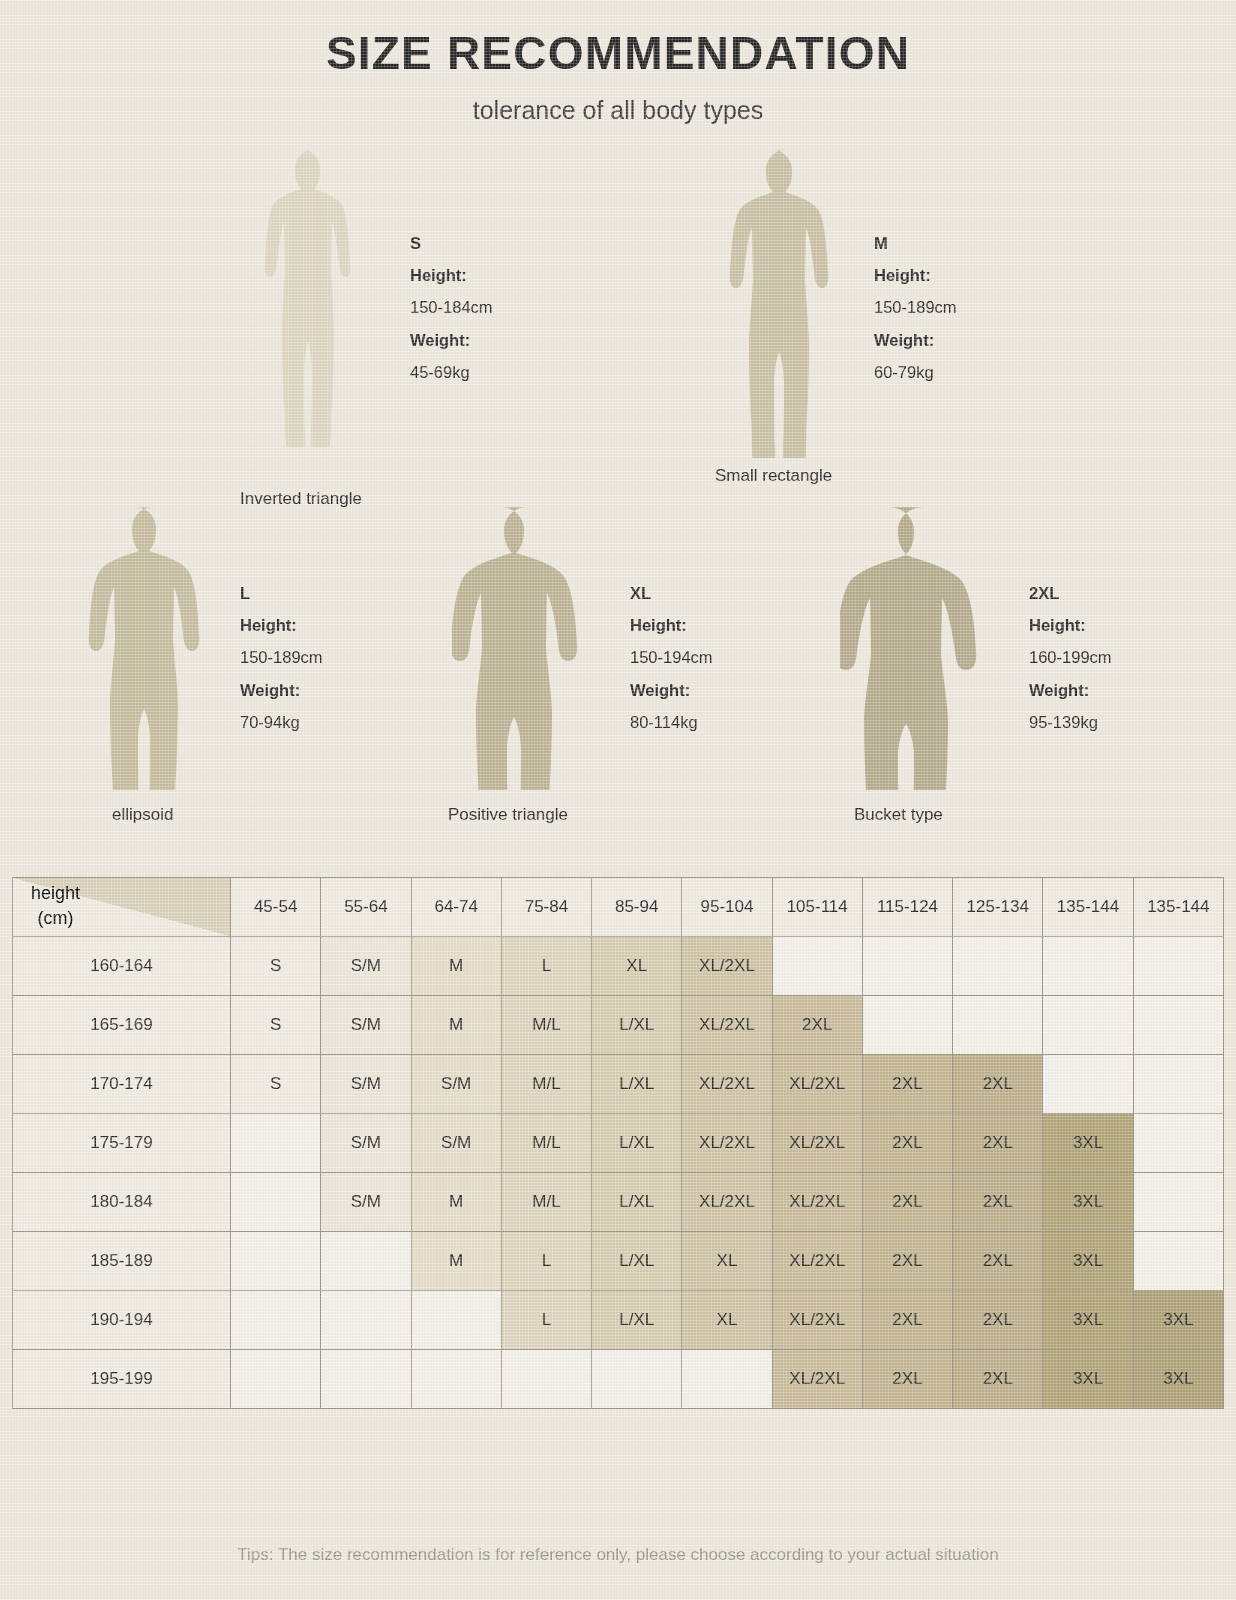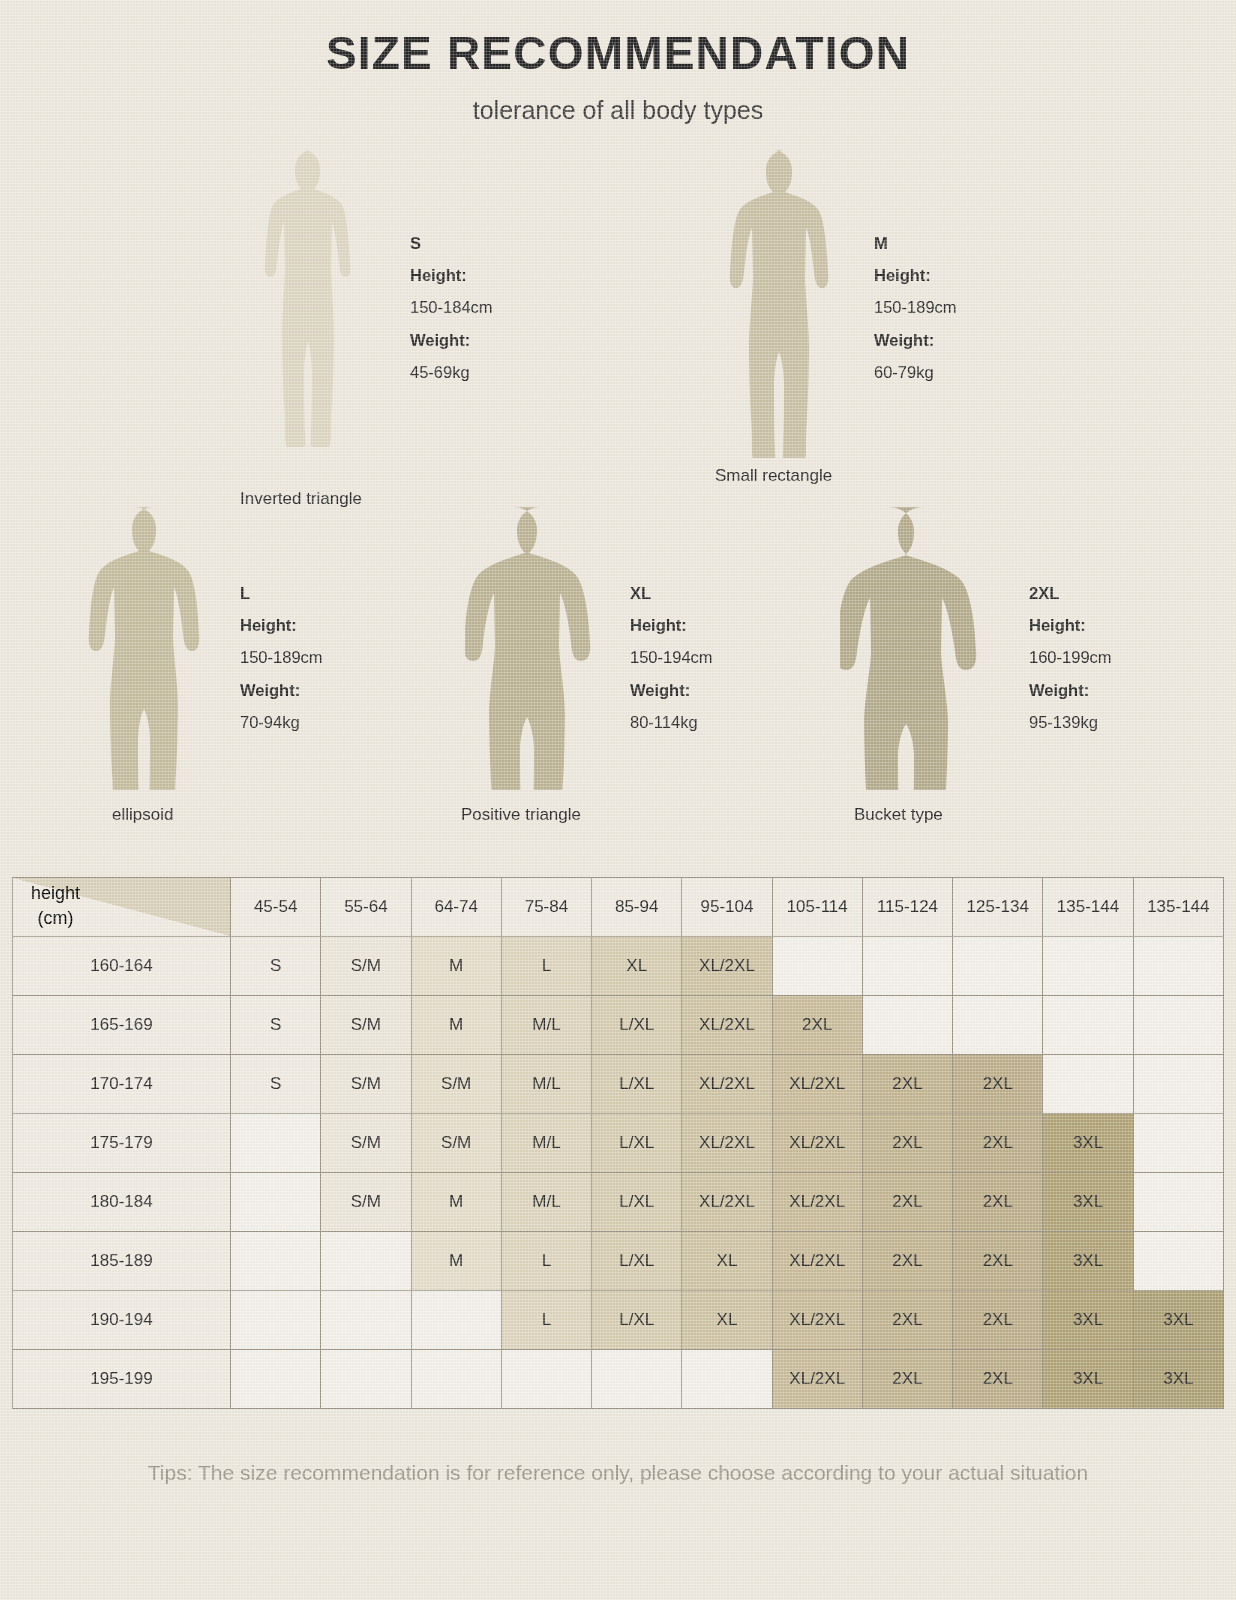--- a/index.html
+++ b/index.html
@@ -135,24 +135,24 @@
   .s6 { background: #c8bb99 !important; }
   .s7 { background: #c2b491 !important; }
   .s8 { background: #bcae8a !important; }
   .s9 { background: #b0a377 !important; }
   .s10 { background: #aca075 !important; }
   .empty { background: #f2efe8 !important; }
 
   .tips {
     position: absolute;
     left: 0;
-    top: 1461px;
+    top: 1545px;
     width: 100%;
     text-align: center;
-    font-size: 21px;
+    font-size: 17px;
     color: #9c968a;
   }
 </style>
 </head>
 <body>
 
 <div class="page">
 
   <div class="title">SIZE RECOMMENDATION</div>
   <div class="subtitle">tolerance of all body types</div>
@@ -192,21 +192,21 @@
     <div class="fig-caption" style="left:26px; top:300px;">ellipsoid</div>
   </div>
   <div class="fig-info" style="left:240px; top:577px;">
     <span class="sz">L</span>
     <span class="lbl">Height:</span>
     <span class="val">150-189cm</span>
     <span class="lbl">Weight:</span>
     <span class="val">70-94kg</span>
   </div>
 
-  <div class="fig-card" style="left:452px; top:505px;margin-left:13px;">
+  <div class="fig-card" style="left:452px; top:505px;">
     <svg class="fig-svg" width="160" height="285" viewBox="0 0 160 285">
       <path fill="#bcb395" d="M76 2c-14 0-24 10-24 23 0 11 3 18 8 23-20 6-42 13-49 25-8 14-11 44-12 65-1 11 2 18 9 18 7 0 9-7 10-18 2-19 6-40 11-50l1 52c0 13-6 50-6 68 0 19 1 51 2 68 1 11 1 26 1 31 0 8 2 12 5 14h23c2-2 1-7 1-15-1-21-1-47-1-62 0-10 3-25 7-32 4 7 7 22 7 32 0 15 0 41-1 62 0 8-1 13 1 15h23c3-2 5-6 5-14 0-5 0-20 1-31 1-17 2-49 2-68 0-18-6-55-6-68l1-52c5 10 9 31 11 50 1 11 3 18 10 18 7 0 10-7 9-18-1-21-4-51-12-65-7-12-29-19-49-25 5-5 8-12 8-23 0-13-10-23-24-23z"></path>
     </svg>
     <div class="fig-caption" style="left:-4px; top:300px;">Positive triangle</div>
   </div>
   <div class="fig-info" style="left:630px; top:577px;">
     <span class="sz">XL</span>
     <span class="lbl">Height:</span>
     <span class="val">150-194cm</span>
     <span class="lbl">Weight:</span>

